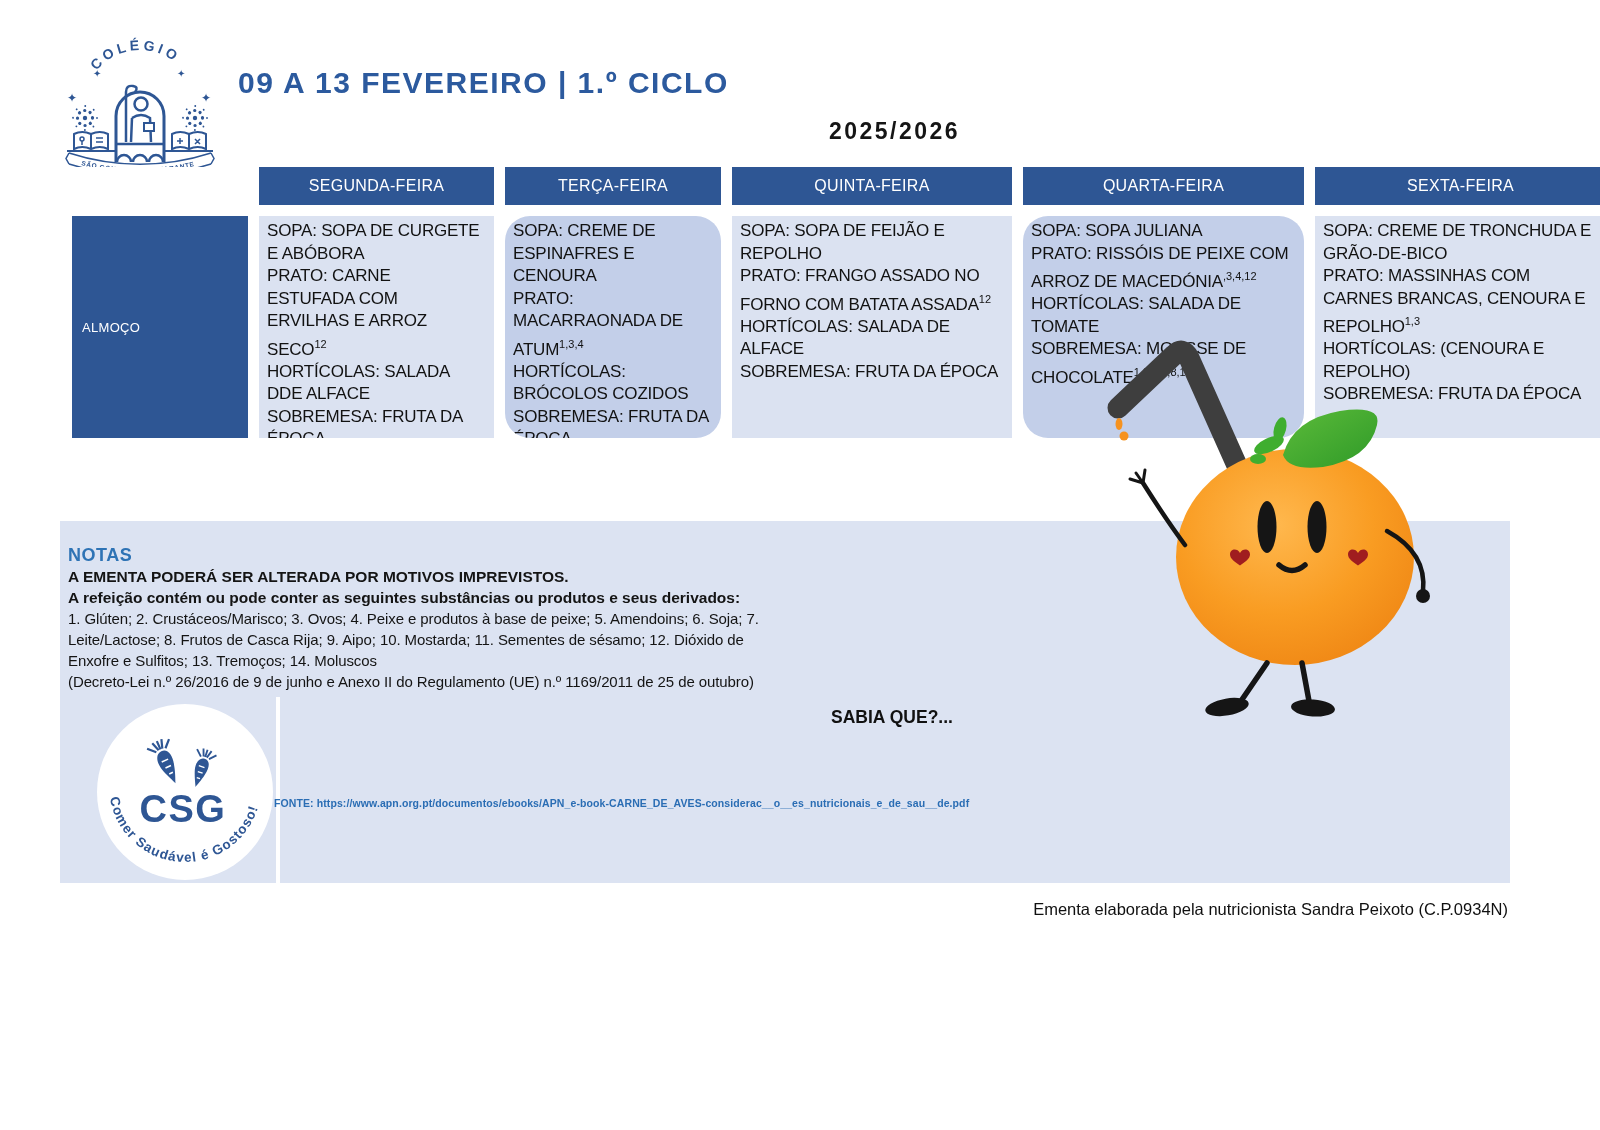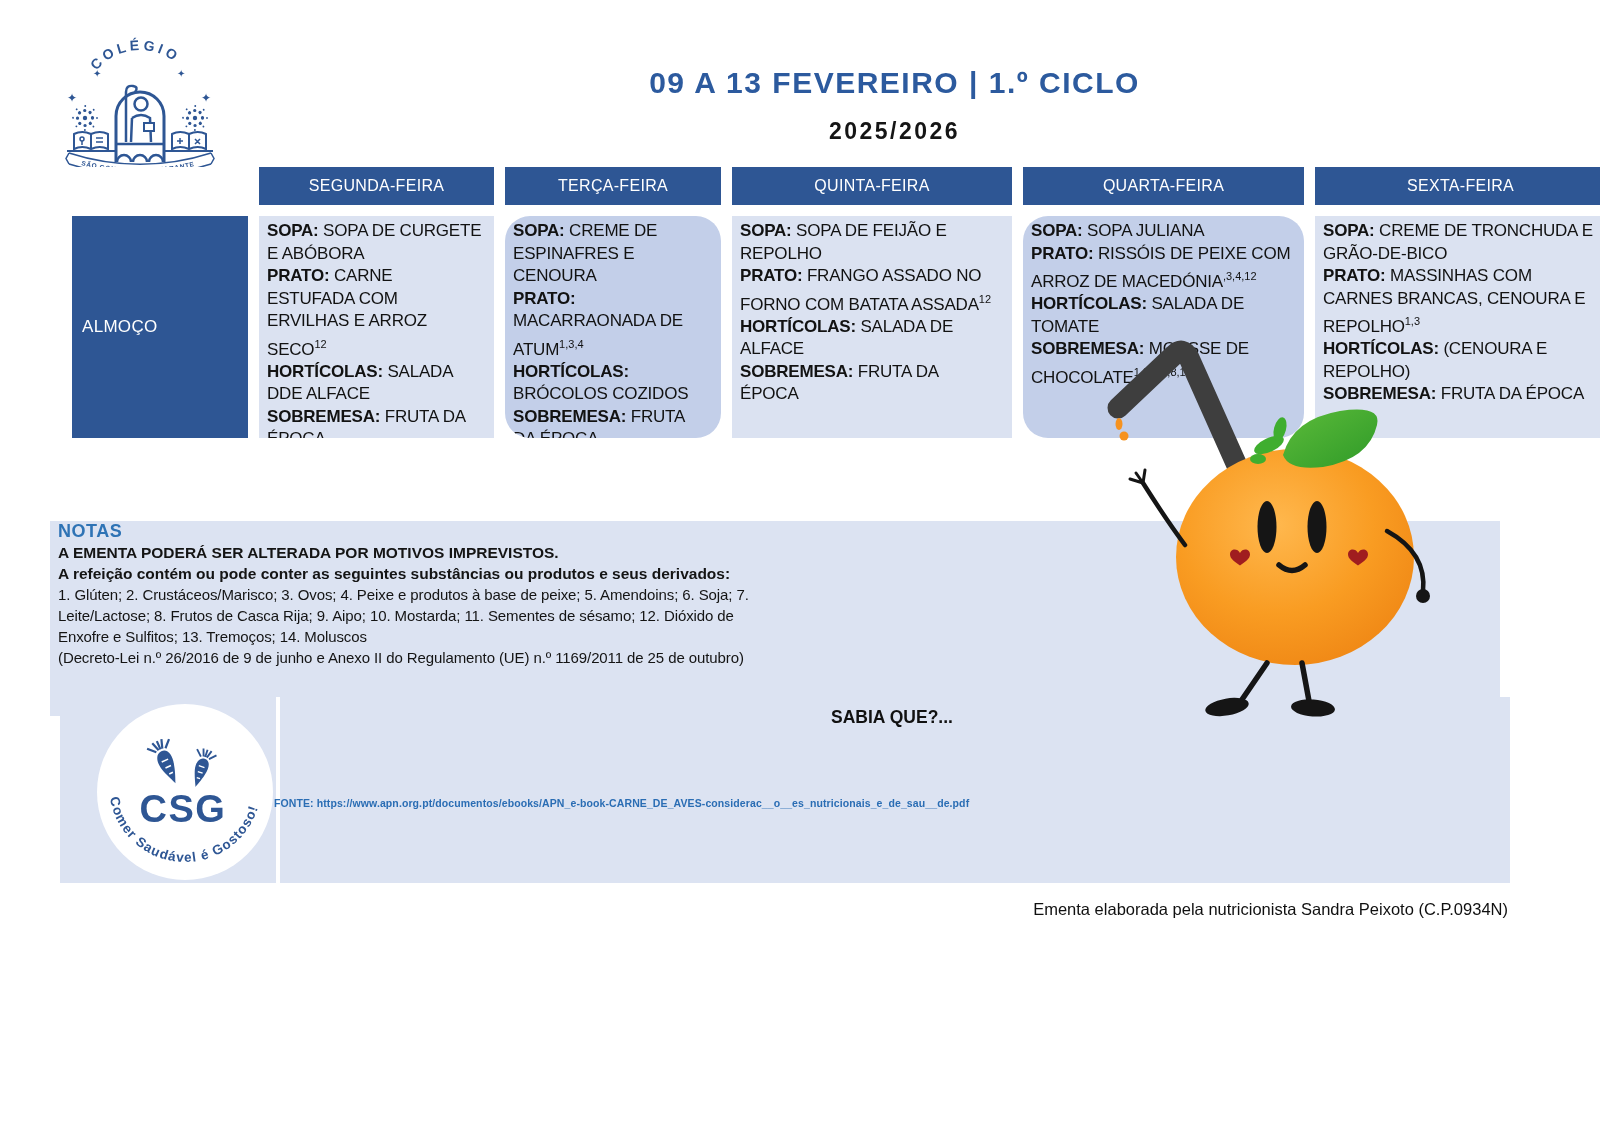--- a/index.html
+++ b/index.html
@@ -6,44 +6,44 @@
     --navy:#2e5694; --title-blue:#2c5a9e; --cell-light:#dbe2f1; --cell-dark:#c3cfe9;
     --band-bg:#dce3f2; --notes-heading-blue:#2e73b5; --link-blue:#2a6db4; --ink:#141414;
     --mascot-orange:#f6921e; --leaf-green:#3fae2f; --straw-gray:#3e3e3e; --heart-red:#a01d1f;
   }
   html,body{margin:0;padding:0;background:#ffffff;}
   #page{position:relative;width:1600px;height:1130px;background:#fff;overflow:hidden;
         font-family:"Liberation Sans","DejaVu Sans",sans-serif;color:var(--ink);}
 
   
   .school-logo{position:absolute;left:55px;top:30px;}
-  .page-title{position:absolute;left:238px;top:66px;width:1313px;text-align:center;
+  .page-title{position:absolute;left:238px;top:66px;width:1313px;text-align:left;
     font-size:30px;font-weight:700;letter-spacing:1.5px;color:var(--title-blue);}
   .page-subtitle{position:absolute;left:238px;top:118px;width:1313px;text-align:center;
     font-size:23px;font-weight:700;letter-spacing:2.5px;color:#151515;}
 
   
   #menu-grid{position:absolute;left:72px;top:167px;display:grid;
     grid-template-columns:176px 235px 216px 280px 281px 291px;
     grid-template-rows:38px 222px;gap:11px;z-index:2;}
   .head-spacer{background:#fff;}
   .day-head{background:var(--navy);color:#fff;display:flex;align-items:center;justify-content:center;
     font-size:16px;letter-spacing:.3px;}
   .row-head{background:var(--navy);color:#fff;display:flex;align-items:center;
-    padding-left:10px;font-size:17px;letter-spacing:.3px;}
+    padding-left:10px;font-size:13px;letter-spacing:.3px;}
   .menu-cell{padding:4px 12px 4px 8px;font-size:17px;line-height:22.5px;letter-spacing:-0.2px;
     color:#121212;overflow:hidden;}
   .bg-light{background:var(--cell-light);}
   .bg-dark{background:var(--cell-dark);border-radius:25px;}
-  .mi .lbl{font-weight:700;}
+  .mi .lbl{font-weight:400;}
   .mi sup{font-size:11px;letter-spacing:0;}
 
   
-  .notes-band{position:absolute;left:50px;top:521px;width:1450px;height:195px;
-    background:var(--band-bg);box-sizing:border-box;padding:0 0 0 8px;z-index:1;}
+  .notes-band{position:absolute;left:60px;top:521px;width:1450px;height:195px;
+    background:var(--band-bg);box-sizing:border-box;padding:24px 0 0 8px;z-index:1;}
   .notes-heading{font-size:18px;font-weight:700;color:var(--notes-heading-blue);letter-spacing:.5px;}
   .notes-strong{font-size:15.5px;font-weight:700;line-height:21px;max-width:710px;}
   .notes-body{font-size:15px;line-height:21px;max-width:710px;letter-spacing:-0.1px;}
 
   
   .fact-band{position:absolute;left:60px;top:697px;width:1450px;height:186px;
     background:var(--band-bg);z-index:1;}
   .csg{position:absolute;left:35px;top:5px;}
   .fact-divider{position:absolute;left:216px;top:0;width:4px;height:186px;background:#fff;}
   .fact-content{position:absolute;left:222px;top:10px;width:1220px;text-align:center;}

